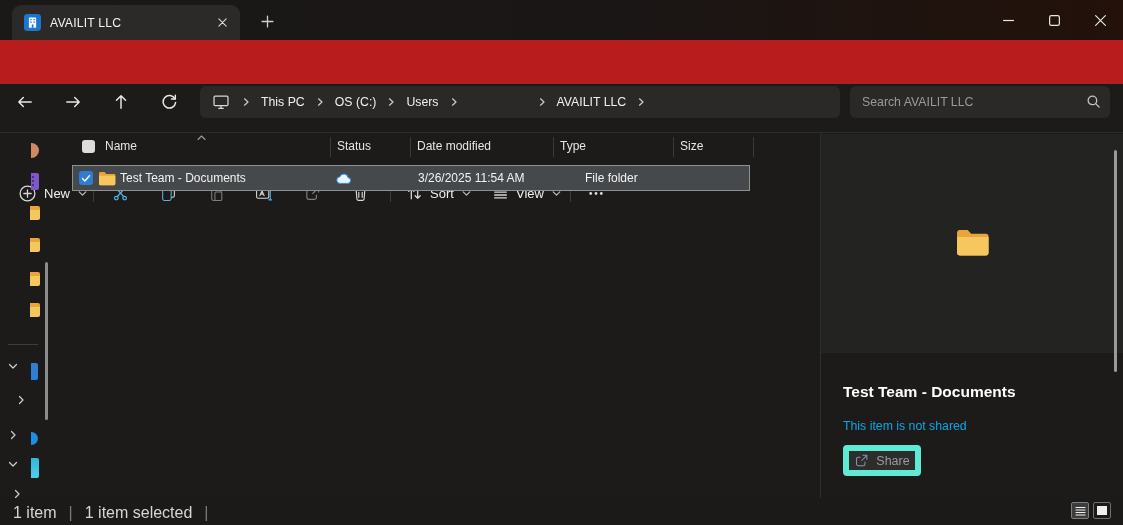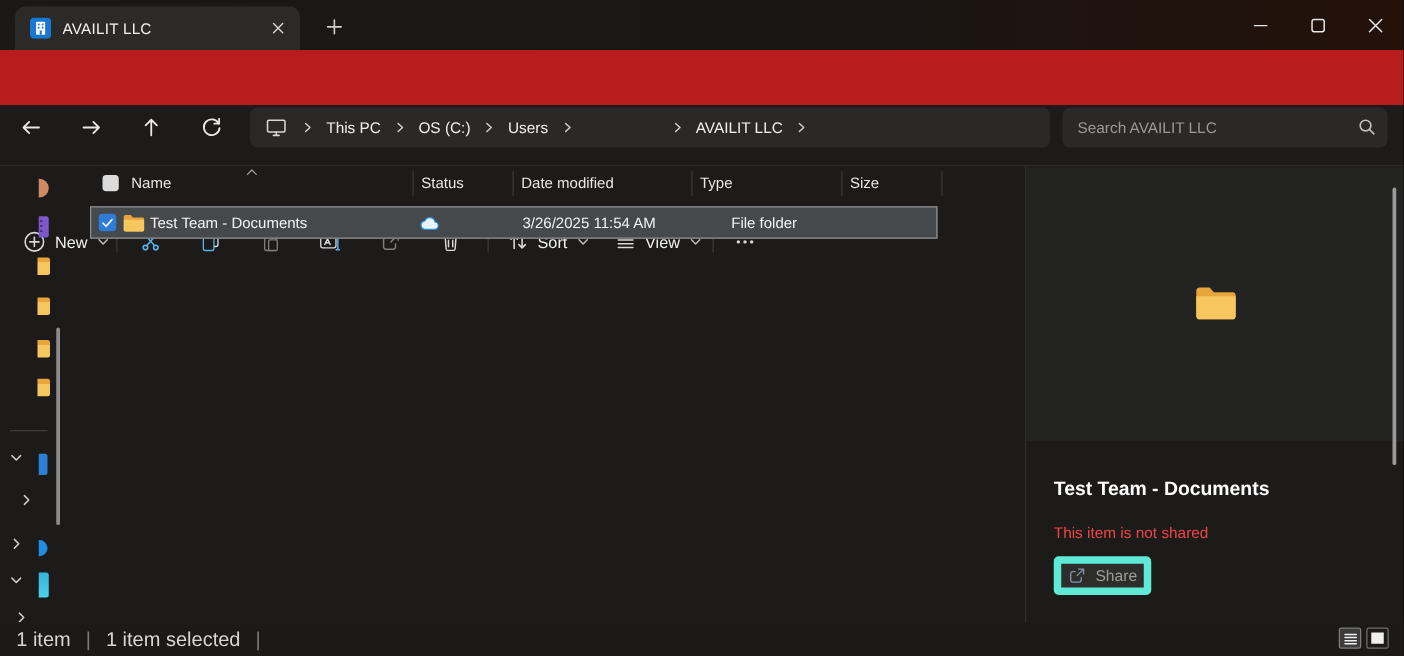--- a/index.html
+++ b/index.html
@@ -59,21 +59,21 @@
   .sb-bluebar{left:31px;top:230px;width:7px;height:17px;background:#2c7fd4;border-radius:0 2px 2px 0;}
   .sb-bluecloud{left:31px;top:299px;width:7px;height:13px;background:#1e8fe0;border-radius:0 7px 7px 0;}
   .sb-cyan{left:31px;top:325px;width:8px;height:20px;background:linear-gradient(180deg,#35b5d8,#4fd0ea);border-radius:0 2px 2px 0;}
   .sb-chev{width:14px;height:14px;display:flex;align-items:center;justify-content:center;}
   .sb-scroll{left:45px;top:129px;width:3px;height:158px;background:#8c8c8c;border-radius:2px;}
   
   .pane-divider{left:820px;top:133px;width:1px;height:365px;background:#2e2e2d;}
   .preview{left:821px;top:134px;width:302px;height:219px;background:#232322;}
   .pane-scroll{left:1114px;top:150px;width:3px;height:222px;background:#9a9a9a;border-radius:2px;}
   .pane-title{left:843px;top:383px;font-size:15.5px;font-weight:bold;color:#ffffff;}
-  .pane-sub{left:843px;top:419px;font-size:12.3px;color:#ef4444;}
+  .pane-sub{left:843px;top:419px;font-size:12.3px;color:#0ea5e9;}
   .share-btn{left:843px;top:445px;width:78px;height:31px;background:#2d2d2c;border:6px solid #5eead4;border-radius:4px;
     display:flex;align-items:center;justify-content:center;gap:7px;box-sizing:border-box;}
   .share-label{font-size:12.5px;color:#9b9b9b;}
   
   .statusbar{left:0;top:498px;width:1123px;height:27px;background:#1b1a19;}
   .status-text{position:absolute;left:13px;top:6px;display:flex;align-items:center;font-size:16px;color:#d6d6d6;}
   .status-sep{color:#7a7a7a;margin:0 12px;}
   .viewtoggles{position:absolute;left:1071px;top:4px;display:flex;gap:4px;}
   .vt{width:18px;height:17px;border-radius:2px;box-sizing:border-box;display:flex;align-items:center;justify-content:center;}
   .vt-active{background:#3c3c3c;border:1px solid #7d7d7d;}

